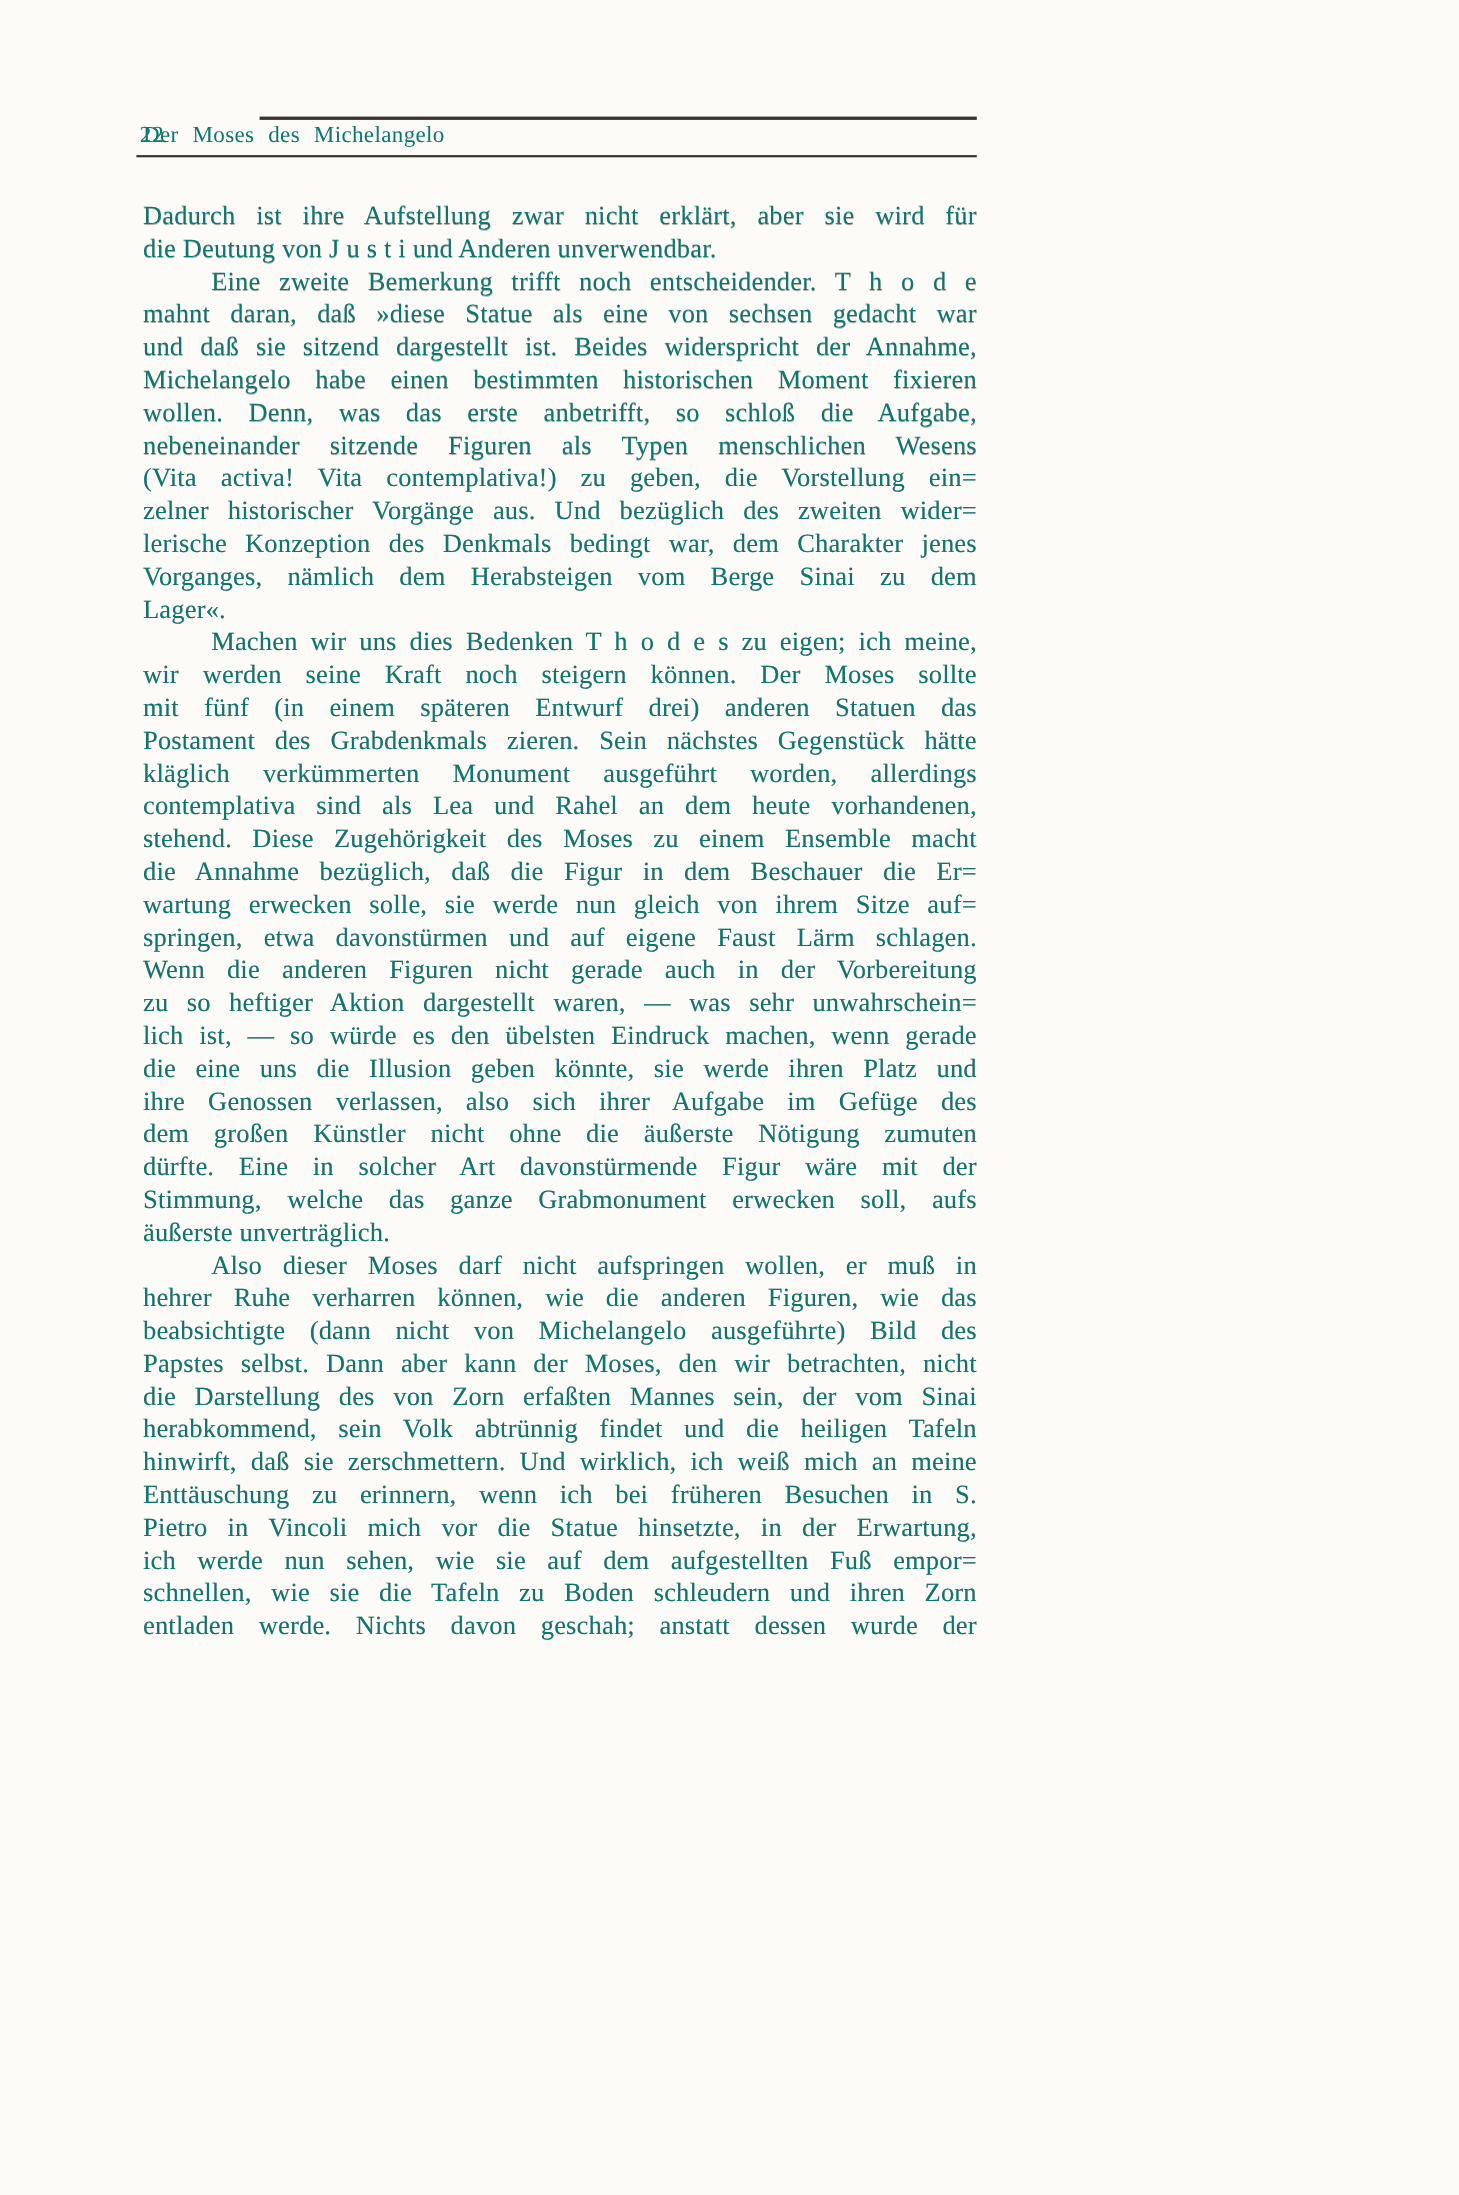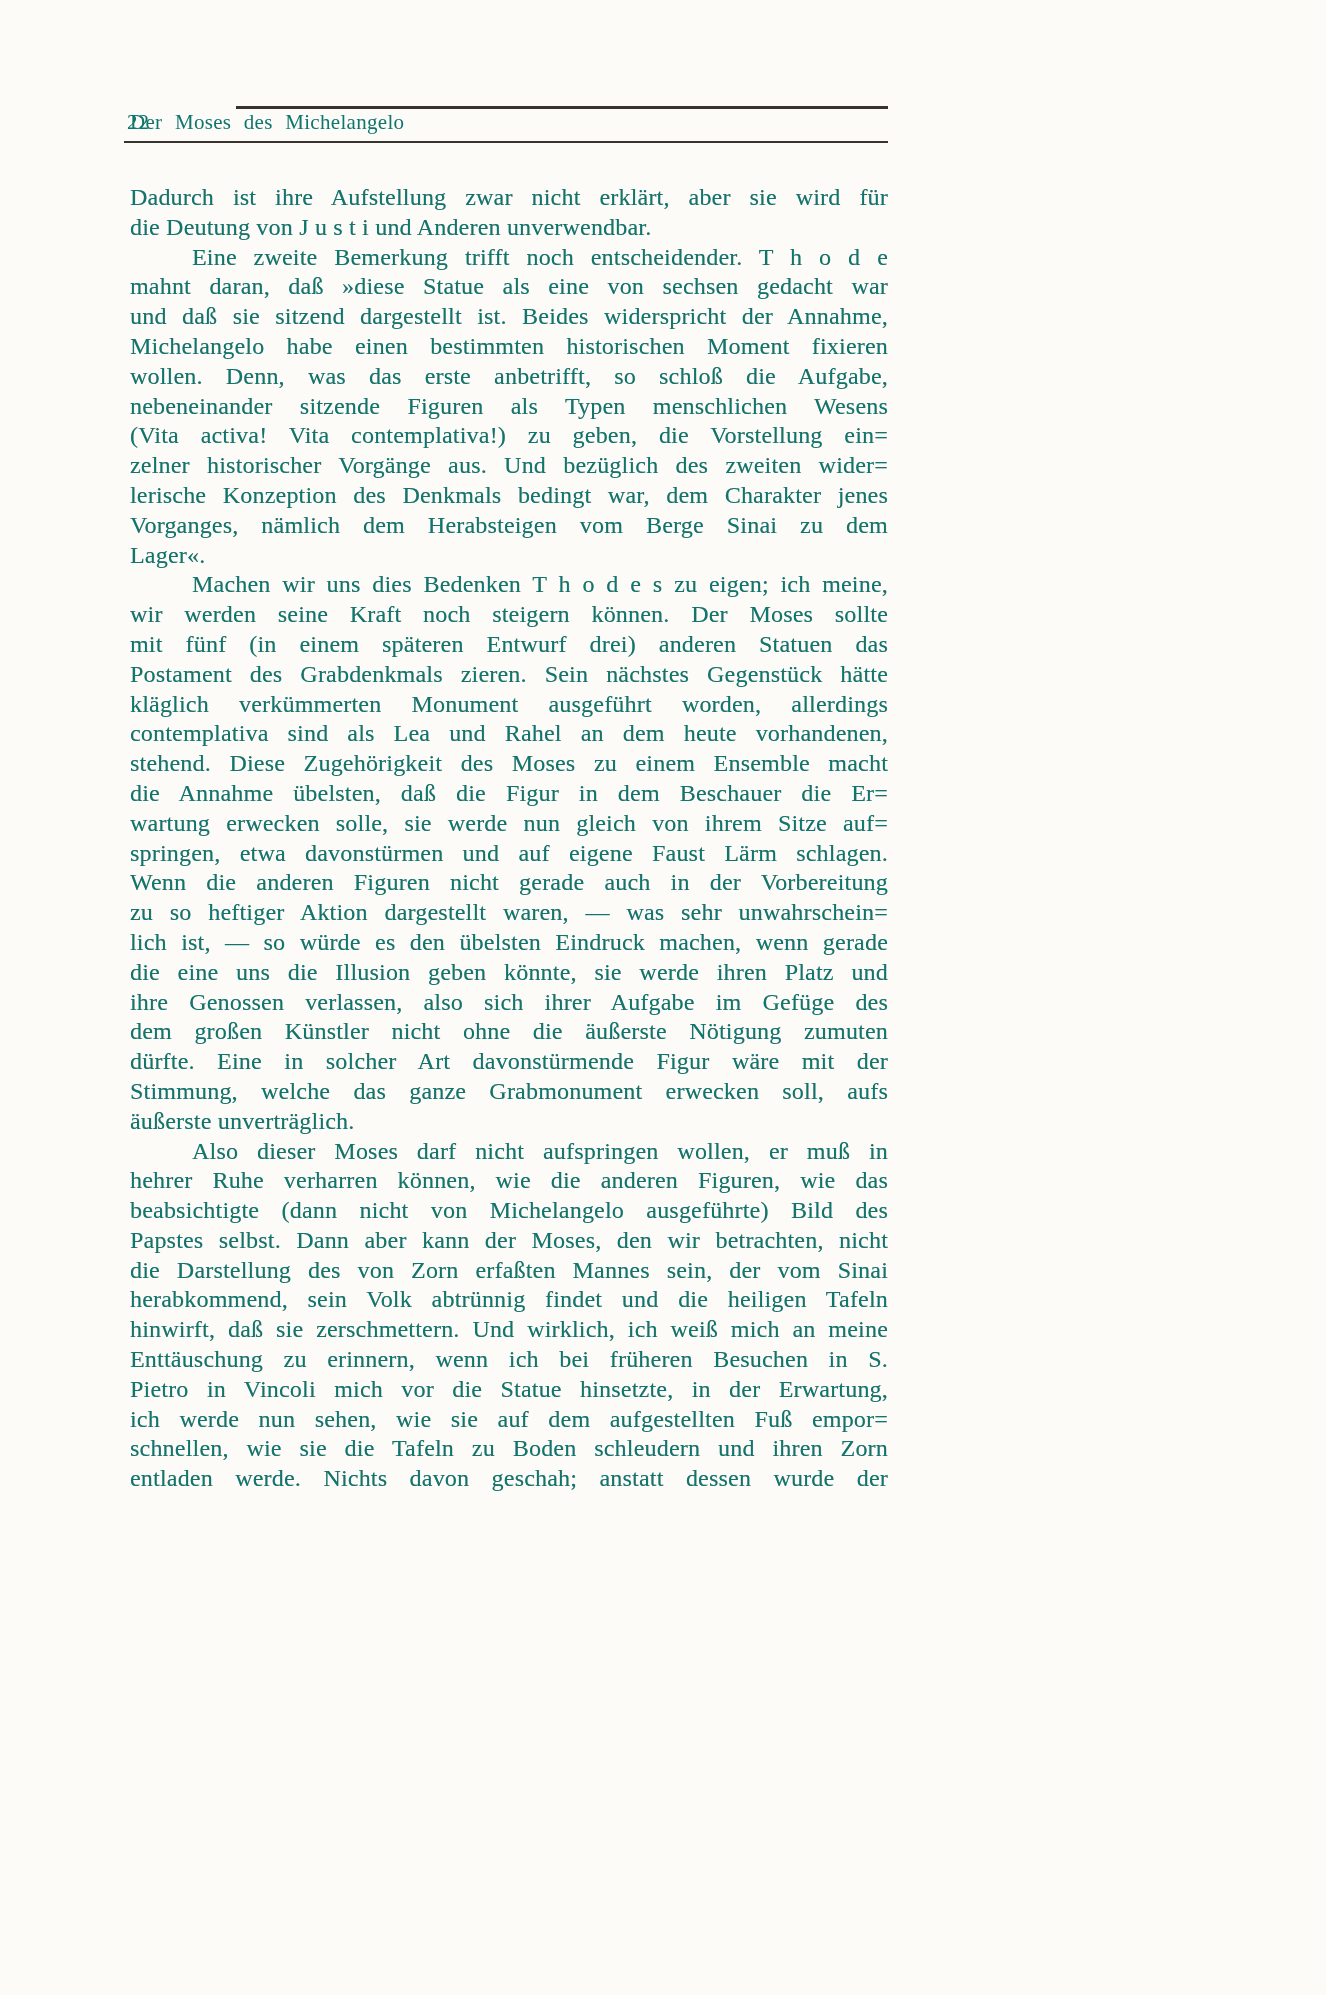--- a/index.html
+++ b/index.html
@@ -103,21 +103,21 @@
         <div class="line last">Lager«.</div>
       </div>
       <div class="paragraph">
         <div class="line indent">Machen wir uns dies Bedenken T h o d e s zu eigen; ich meine,</div>
         <div class="line">wir werden seine Kraft noch steigern können. Der Moses sollte</div>
         <div class="line">mit fünf (in einem späteren Entwurf drei) anderen Statuen das</div>
         <div class="line">Postament des Grabdenkmals zieren. Sein nächstes Gegenstück hätte</div>
         <div class="line">kläglich verkümmerten Monument ausgeführt worden, allerdings</div>
         <div class="line">contemplativa sind als Lea und Rahel an dem heute vorhandenen,</div>
         <div class="line">stehend. Diese Zugehörigkeit des Moses zu einem Ensemble macht</div>
-        <div class="line">die Annahme übelsten, daß die Figur in dem Beschauer die Er=</div>
+        <div class="line">die Annahme bezüglich, daß die Figur in dem Beschauer die Er=</div>
         <div class="line">wartung erwecken solle, sie werde nun gleich von ihrem Sitze auf=</div>
         <div class="line">springen, etwa davonstürmen und auf eigene Faust Lärm schlagen.</div>
         <div class="line">Wenn die anderen Figuren nicht gerade auch in der Vorbereitung</div>
         <div class="line">zu so heftiger Aktion dargestellt waren, — was sehr unwahrschein=</div>
         <div class="line">lich ist, — so würde es den übelsten Eindruck machen, wenn gerade</div>
         <div class="line">die eine uns die Illusion geben könnte, sie werde ihren Platz und</div>
         <div class="line">ihre Genossen verlassen, also sich ihrer Aufgabe im Gefüge des</div>
         <div class="line">dem großen Künstler nicht ohne die äußerste Nötigung zumuten</div>
         <div class="line">dürfte. Eine in solcher Art davonstürmende Figur wäre mit der</div>
         <div class="line">Stimmung, welche das ganze Grabmonument erwecken soll, aufs</div>

